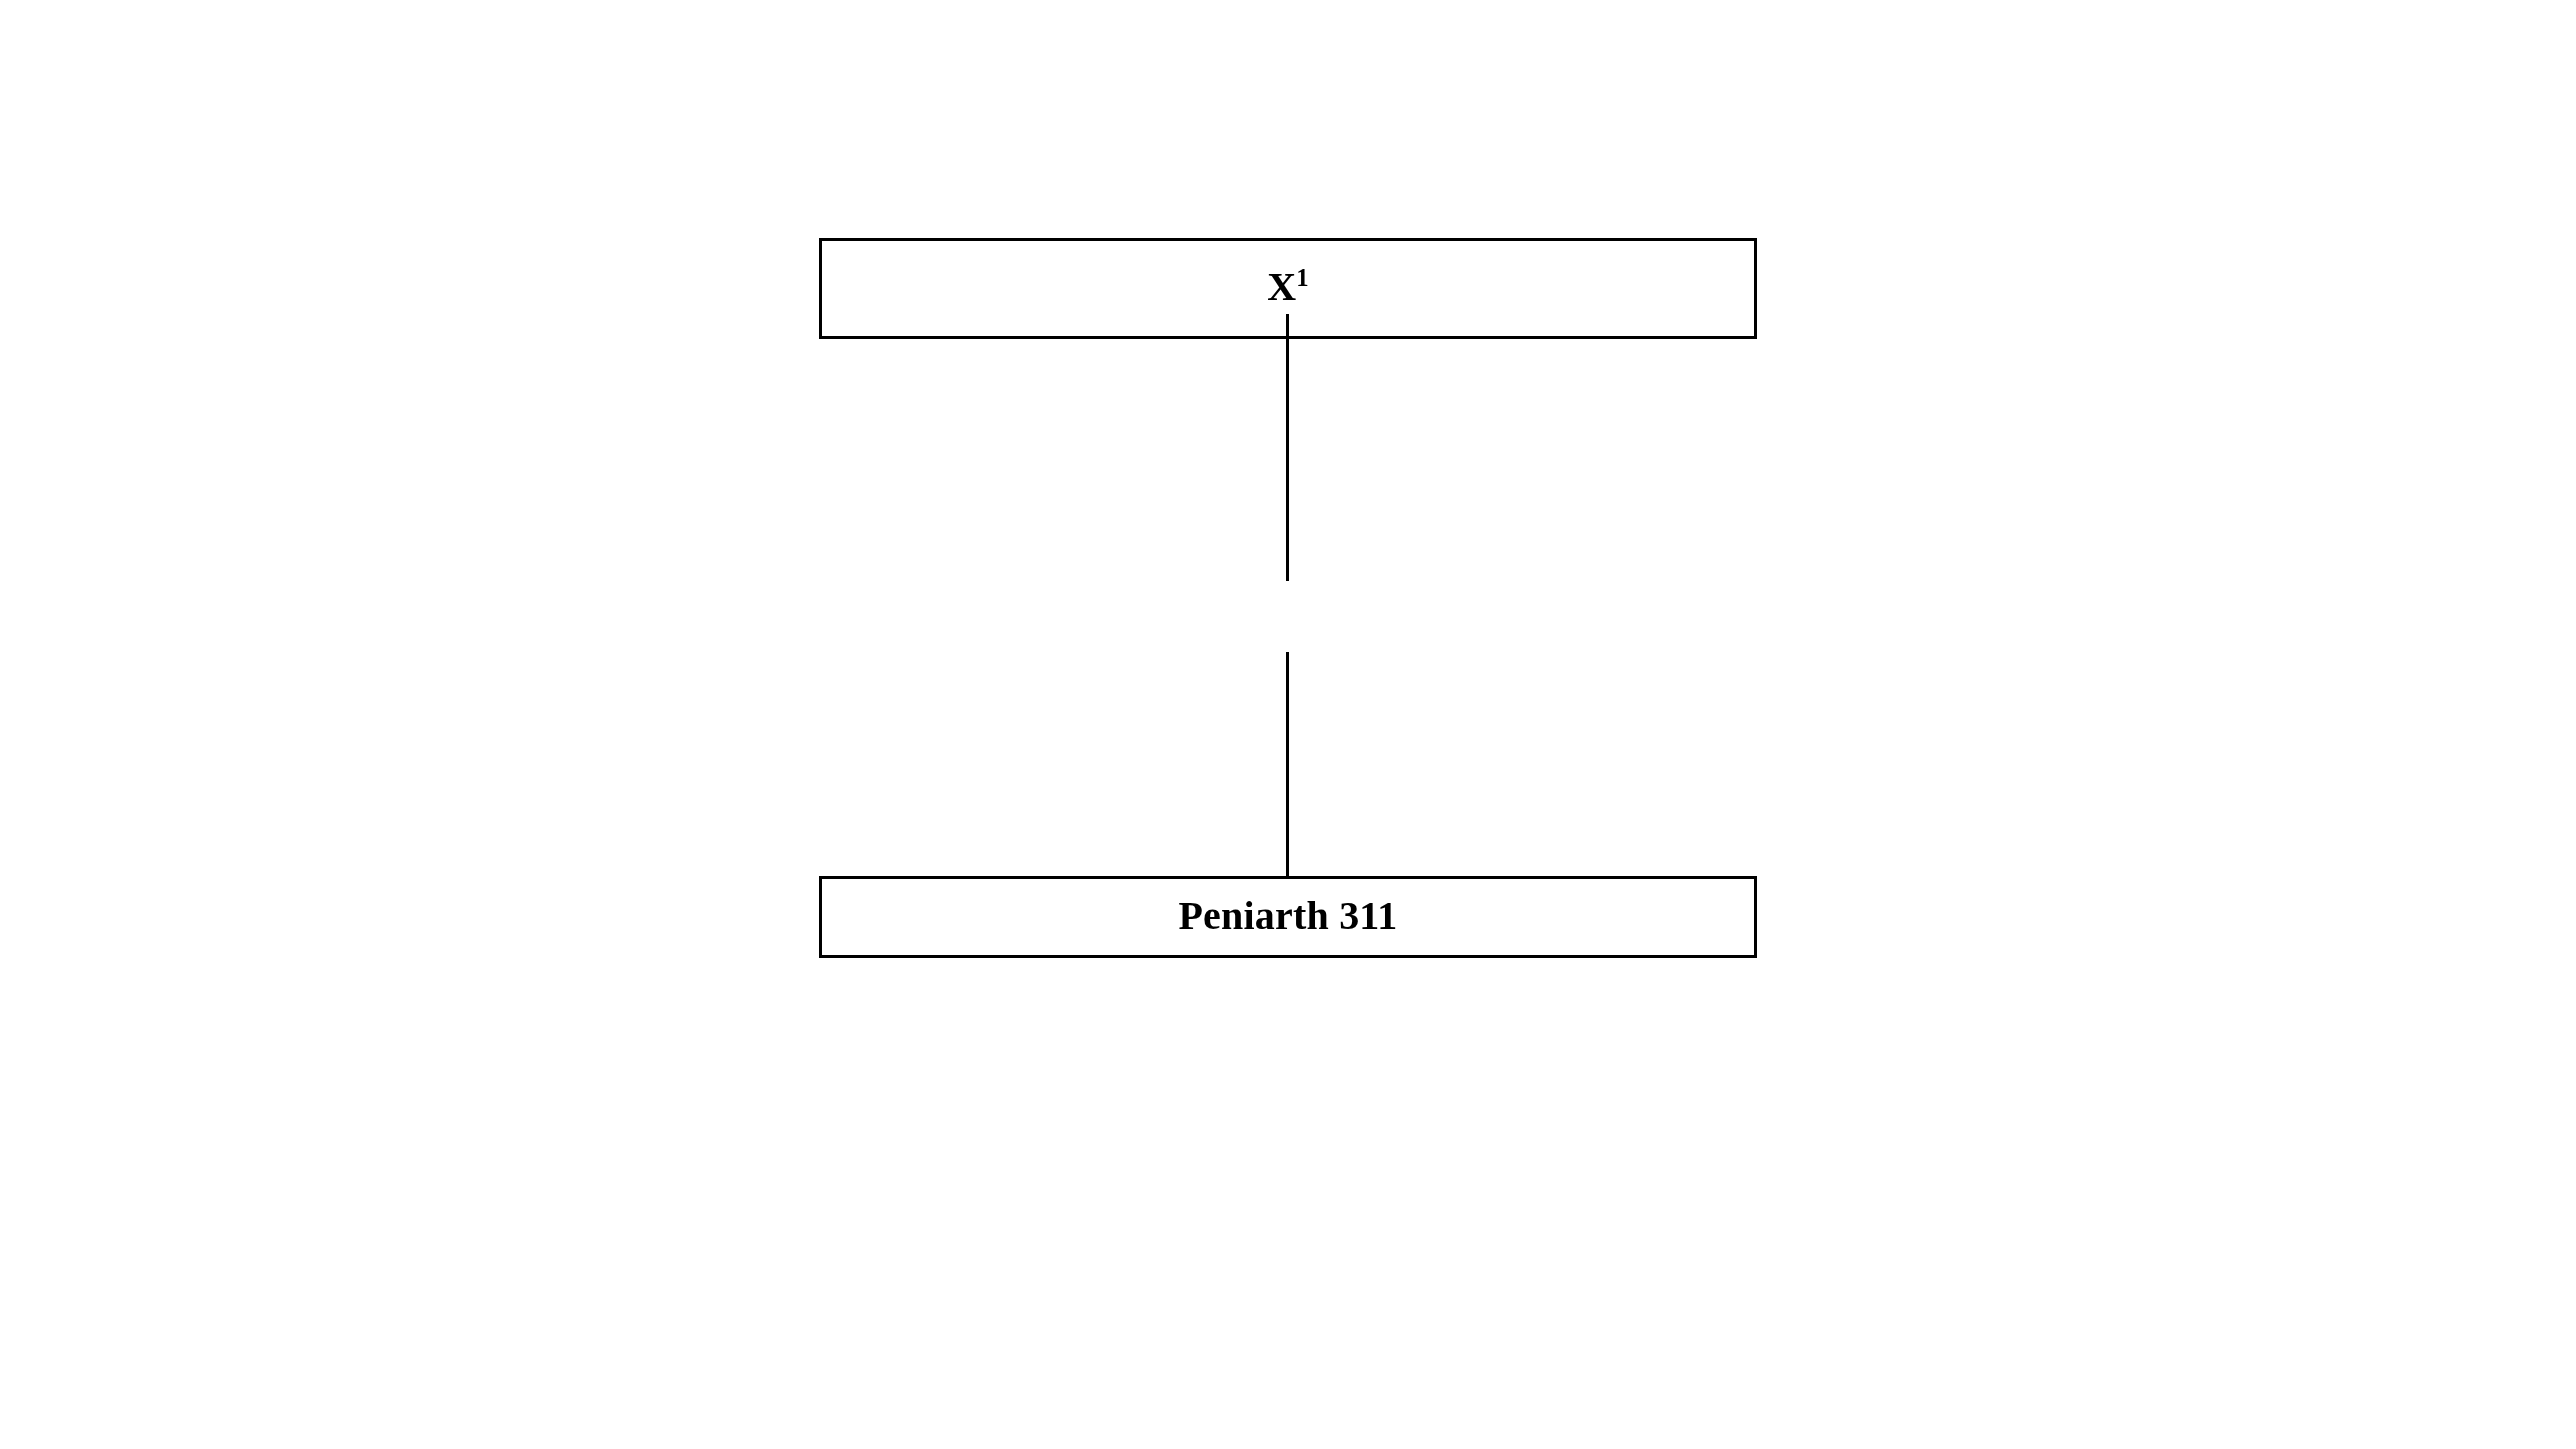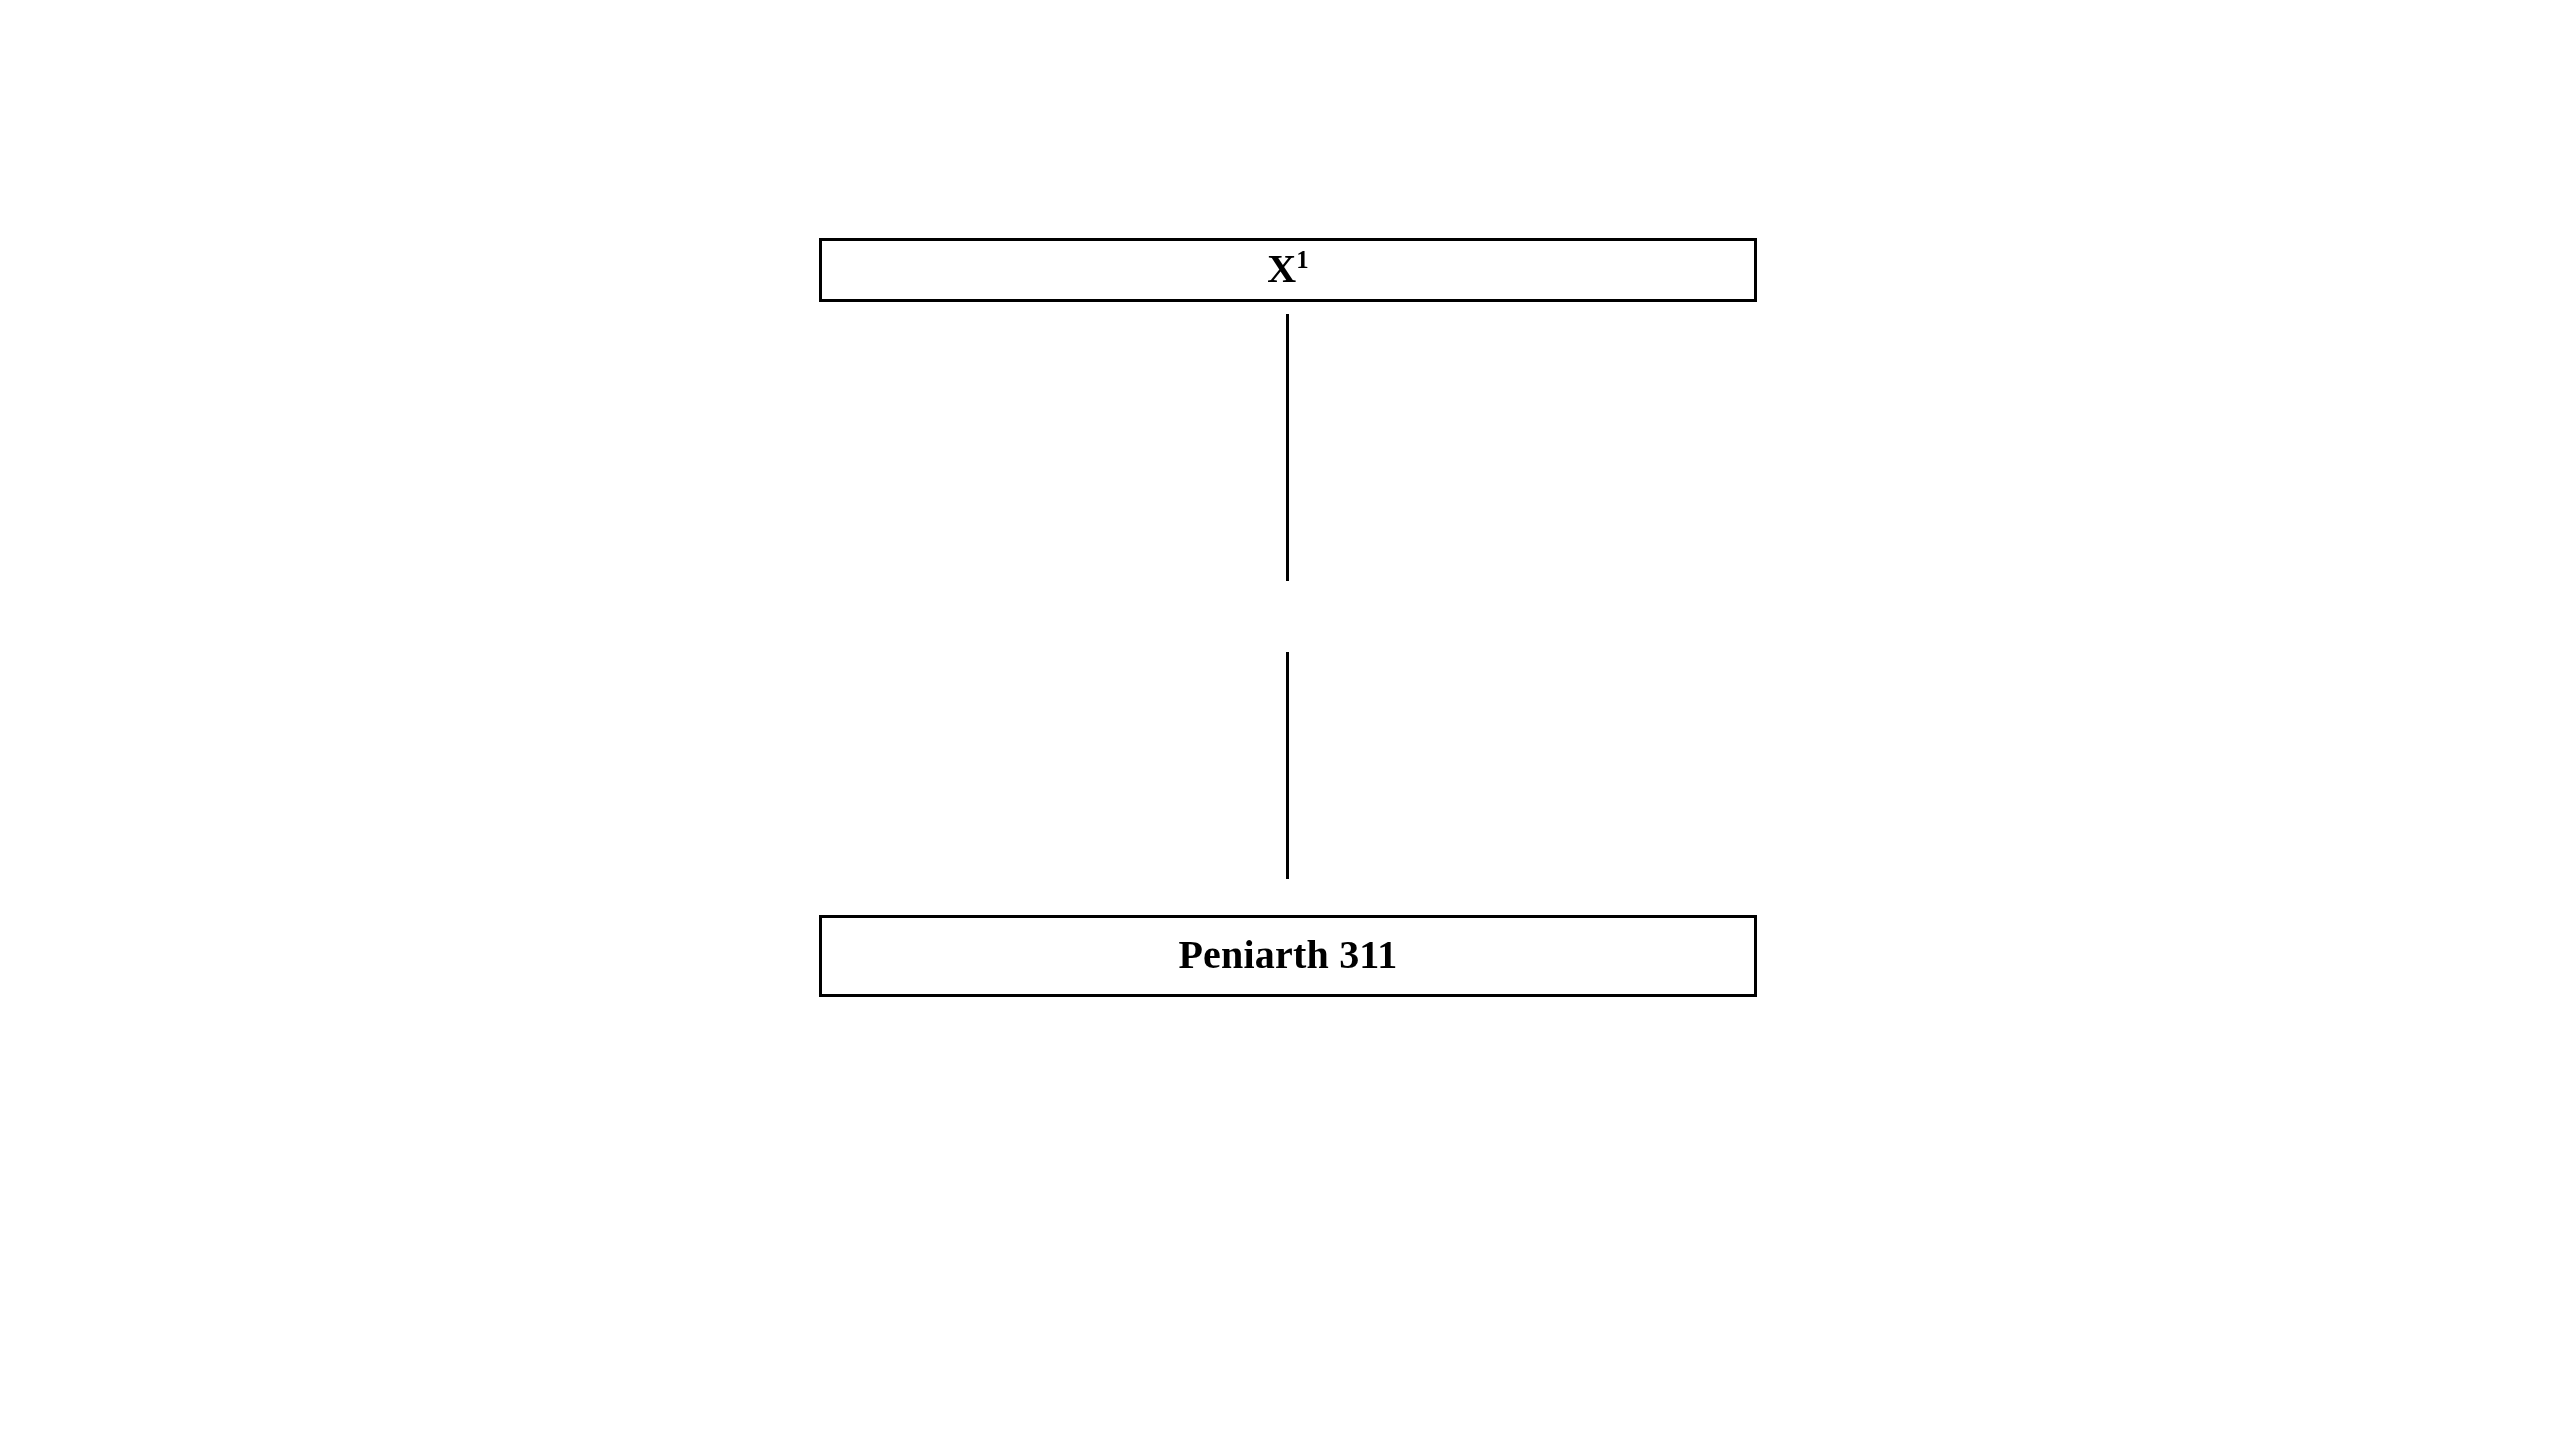--- a/index.html
+++ b/index.html
@@ -48,23 +48,23 @@
   }
 
   .node-label sup {
     font-size: 0.62em;
     vertical-align: super;
     line-height: 0;
     font-weight: bold;
   }
 
   
-  #node-x1      { left: 819px; top: 238px;  width: 938px; height: 64px; align-items: center; }
+  #node-x1      { left: 819px; top: 238px;  width: 938px; height: 101px; align-items: center; }
   #node-pen50   { left: 819px; top: 577px;  width: 938px; height: 79px; }
-  #node-pen311  { left: 819px; top: 876px; width: 938px; height: 82px; margin-top: 39px; }
+  #node-pen311  { left: 819px; top: 876px; width: 938px; height: 82px; }
 
   
   .connector {
     position: absolute;
     background: #000000;
     width: 3.2px;
   }
   #connector-x1-pen50     { left: 1286px; top: 314px;  height: 267px; }
   #connector-pen50-pen311 { left: 1286px; top: 652px; height: 227px; }
 </style>

